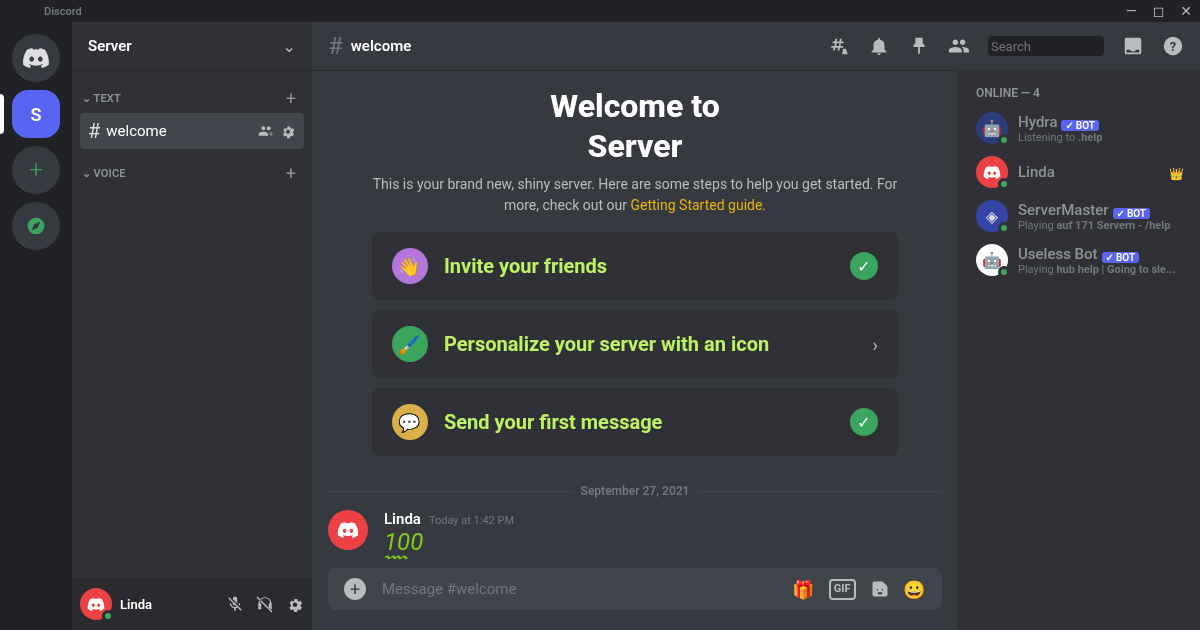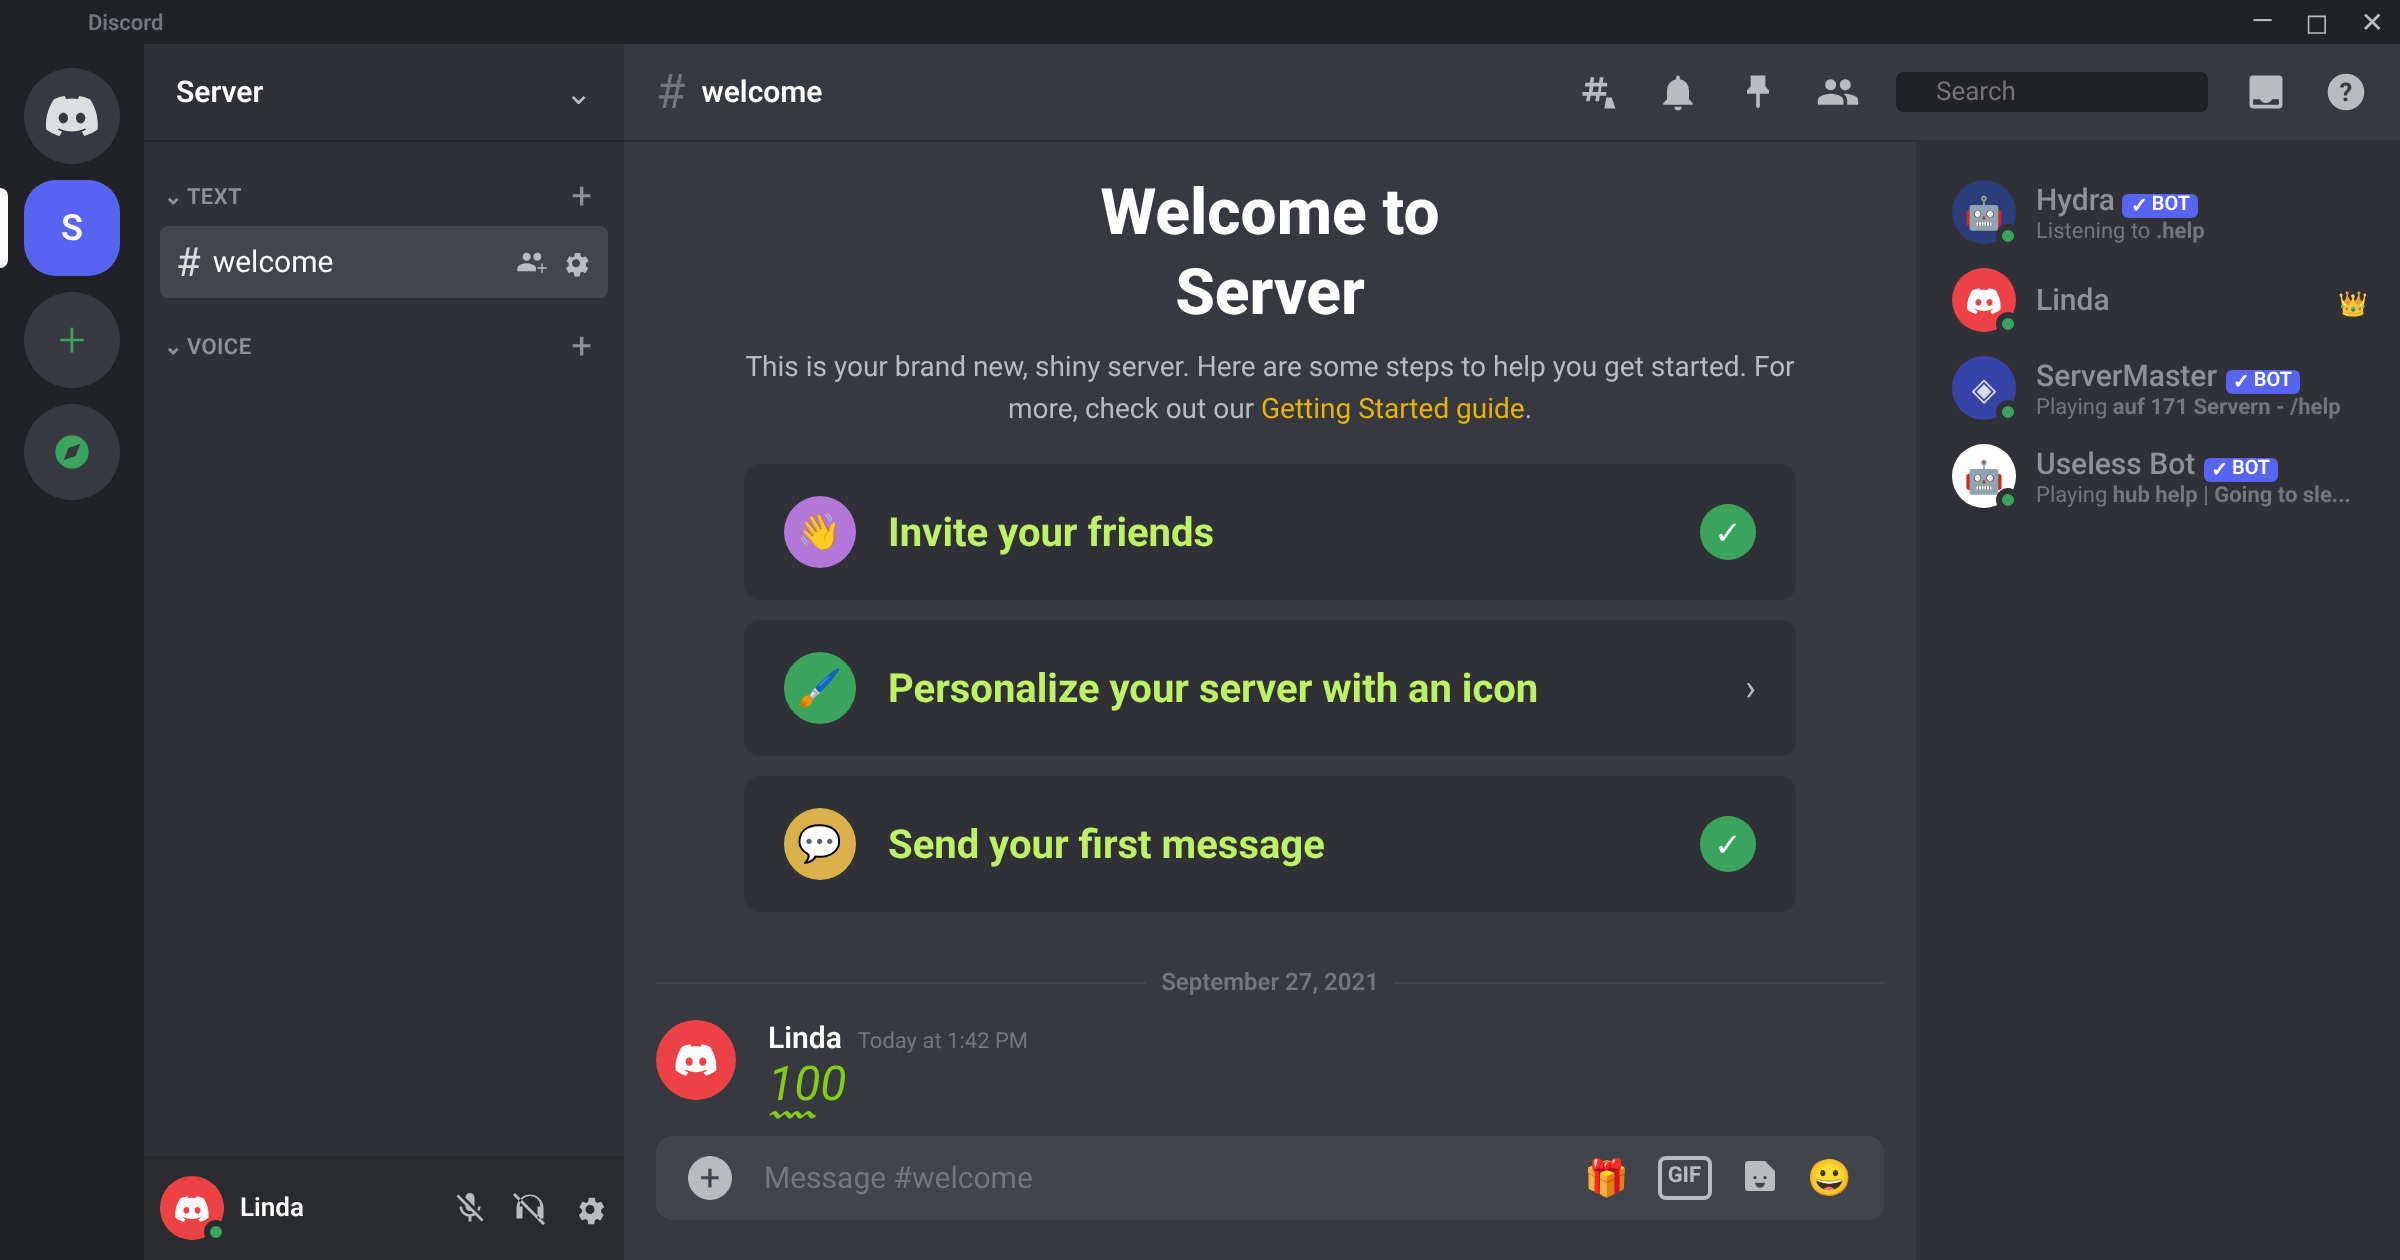--- a/index.html
+++ b/index.html
@@ -39,21 +39,21 @@
 .user-name { font-size: 13px; font-weight: 600; color: #fff; flex: 1; }
 .user-icons { display: flex; gap: 12px; color: #b9bbbe; }
 .user-icon { cursor: pointer; }
 .main { flex: 1; background: #36393f; display: flex; flex-direction: column; }
 .channel-header { height: 48px; display: flex; align-items: center; padding: 0 16px; box-shadow: 0 1px 0 rgba(4,4,5,.2); justify-content: space-between; }
 .ch-left { display: flex; align-items: center; gap: 8px; }
 .ch-hash { color: #72767d; font-size: 24px; }
 .ch-name { font-weight: 600; color: #fff; font-size: 15px; }
 .ch-right { display: flex; align-items: center; gap: 18px; color: #b9bbbe; }
 .header-icon { cursor: pointer; }
-.search-box { background: #202225; border-radius: 4px; padding: 2px 20px; display: flex; width: 156px; }
+.search-box { background: #202225; border-radius: 4px; padding: 2px 3px; display: flex; width: 116px; }
 .search-input { background: transparent; border: none; outline: none; color: #dcddde; font-size: 13px; flex: 1; }
 .content-wrap { flex: 1; display: flex; overflow: hidden; }
 .messages { flex: 1; display: flex; flex-direction: column; overflow-y: auto; border-right: 2px solid #2f3136; }
 .welcome-block { text-align: center; padding: 16px 60px 0; }
 .welcome-title { font-size: 32px; font-weight: 800; color: #fff; line-height: 1.25; margin-bottom: 8px; }
 .welcome-sub { font-size: 14px; color: #b9bbbe; line-height: 1.5; }
 .welcome-sub a { color: #eab308; text-decoration: none; }
 .cards { padding: 16px 60px; display: flex; flex-direction: column; gap: 10px; }
 .card { background: #2f3136; border-radius: 8px; padding: 16px 20px; display: flex; align-items: center; gap: 16px; cursor: pointer; }
 .card-icon { width: 36px; height: 36px; border-radius: 50%; display: flex; align-items: center; justify-content: center; font-size: 18px; flex-shrink: 0; }
@@ -291,20 +291,21 @@
                     <path d="M5 3h10l6 6v10a2 2 0 01-2 2H5a2 2 0 01-2-2V5a2 2 0 012-2zm4 11a1 1 0 100-2 1 1 0 000 2zm6 0a1 1 0 100-2 1 1 0 000 2zm-6 2c0 1.5 1.5 3 3 3s3-1.5 3-3H9z"></path>
                   </svg>
                 </span>
               <span>😀</span>
             </div>
           </div>
         </div>
       </div>
 
       <div class="members">
+        <div class="members-header">ONLINE — 4</div>
 
         <div class="member">
           <div class="member-av" style="background:#2c3e7a">🤖<div class="member-status"></div></div>
           <div class="member-info">
             <div class="member-name-row">
               <span class="member-name">Hydra</span>
               <span class="bot-tag">✓ <span>BOT</span></span>
             </div>
             <div class="member-activity"><span>Listening to </span><b>.help</b></div>
           </div>

